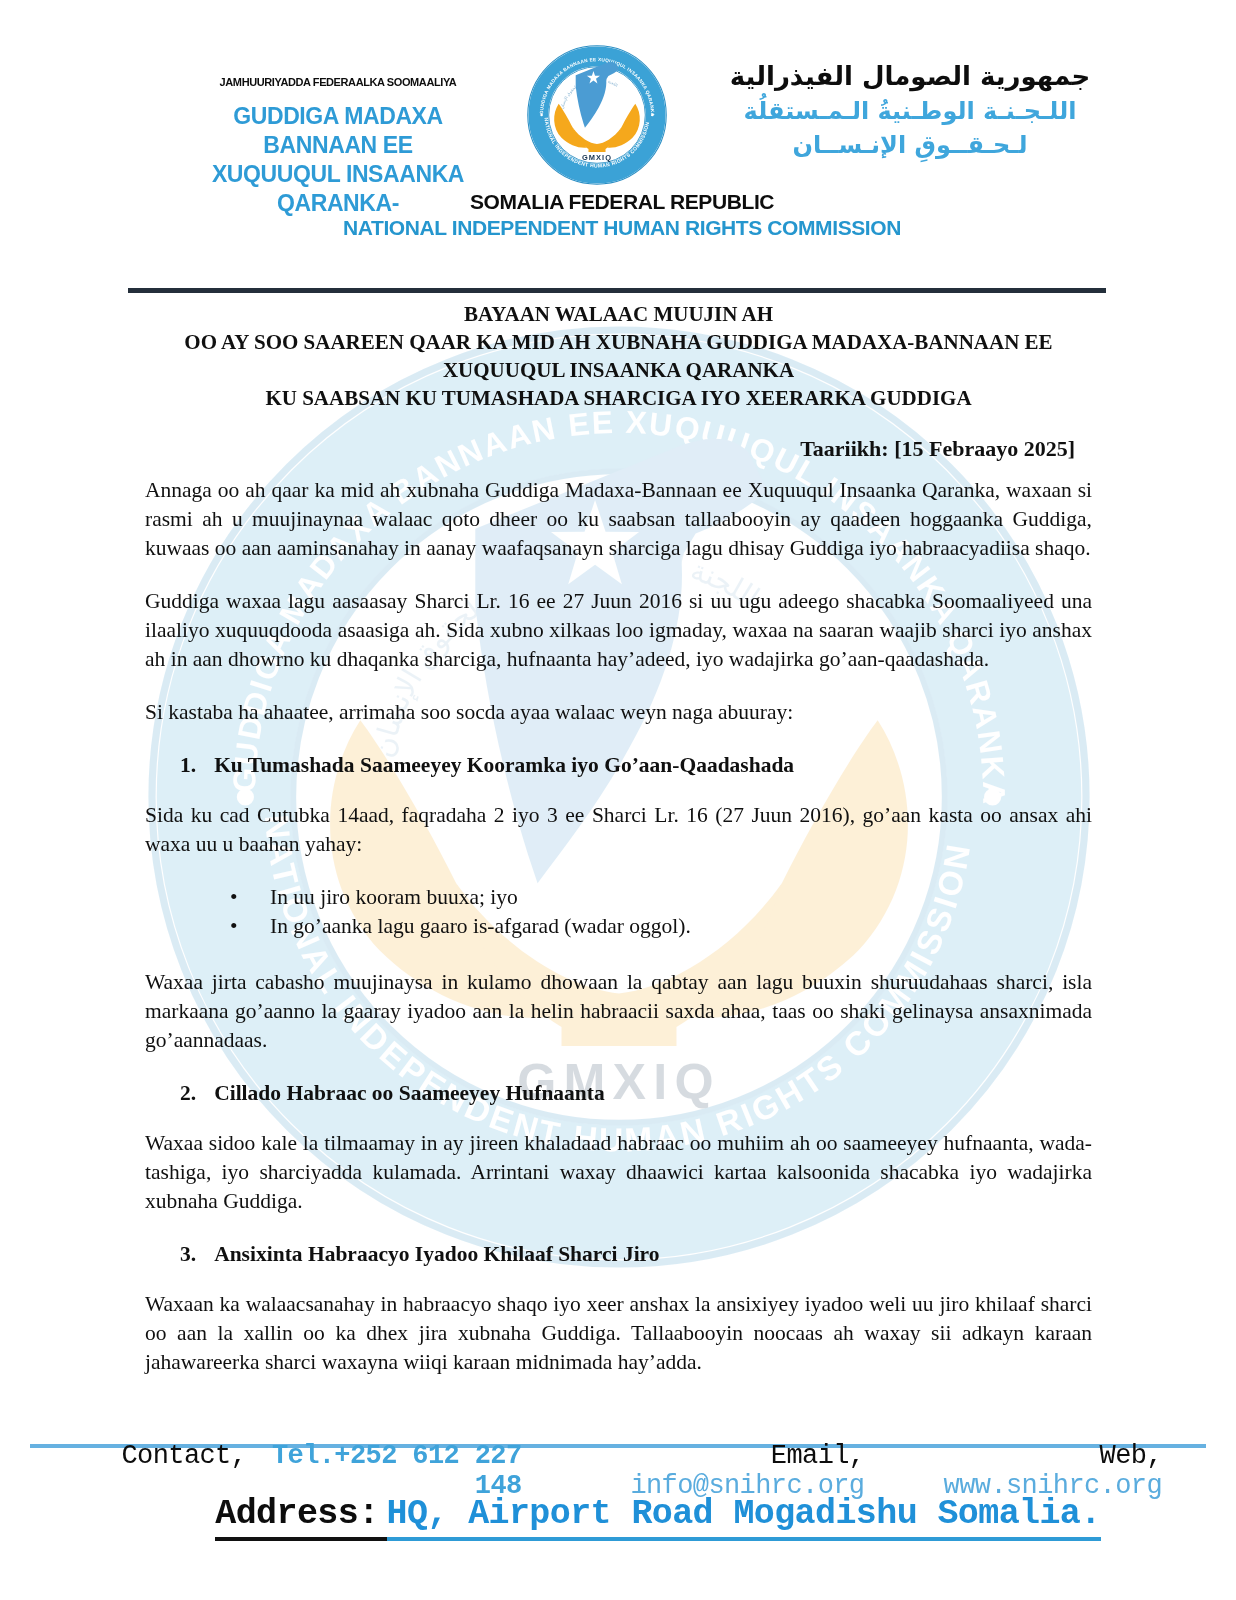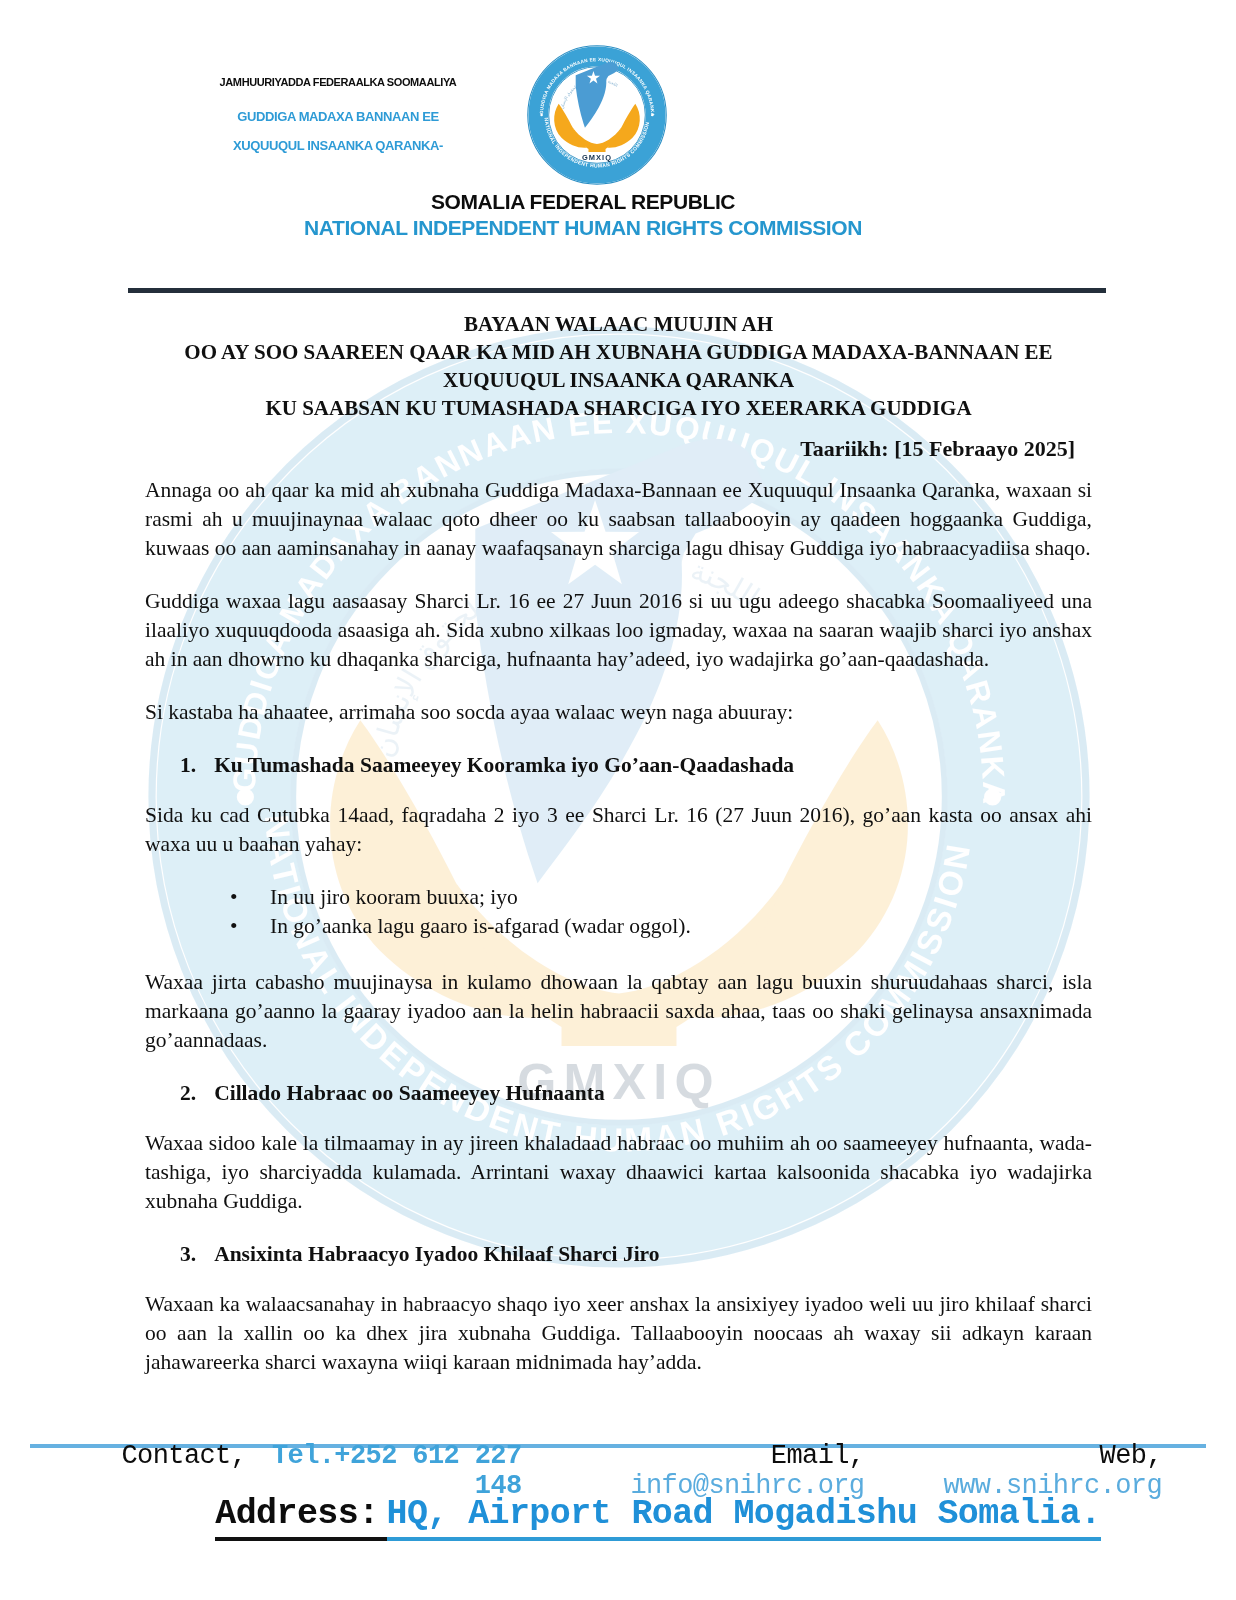--- a/index.html
+++ b/index.html
@@ -4,33 +4,33 @@
 <style>
   html,body{margin:0;padding:0;background:#ffffff;}
   .page{position:relative;width:1236px;height:1600px;background:#ffffff;overflow:hidden;
         font-family:"Liberation Serif",serif;color:#101010;}
   
   .watermark{position:absolute;left:140px;top:318px;width:958px;height:958px;opacity:0.17;pointer-events:none;}
   
   .hdr-left{position:absolute;left:178px;top:76px;width:320px;text-align:center;
             font-family:"Liberation Sans",sans-serif;letter-spacing:-0.4px;}
   .hdr-left .l1{font-size:11px;font-weight:700;color:#0d0d0d;}
-  .hdr-left .l2{margin-top:14px;font-size:13px;font-weight:700;color:#2e9bd6;line-height:29px;}
+  .hdr-left .l2{margin-top:14px;font-size:23px;font-weight:700;color:#2e9bd6;line-height:29px;}
   .hdr-logo{position:absolute;left:526px;top:44px;width:142px;height:142px;}
   .hdr-arabic{position:absolute;left:712px;top:58px;width:396px;text-align:center;direction:rtl;
               font-family:"DejaVu Sans",sans-serif;}
   .hdr-arabic .a1{font-size:26px;font-weight:700;color:#0d0d0d;line-height:36px;}
   .hdr-arabic .a2{font-size:24px;font-weight:700;color:#3fa6dc;line-height:34px;}
   .hdr-sub{position:absolute;left:0;top:190px;width:1166px;text-align:center;
-           font-family:"Liberation Sans",sans-serif;letter-spacing:-0.4px;}
+           font-family:"Liberation Sans",sans-serif;letter-spacing:-0.4px;padding-left:39px;}
   .hdr-sub .s1{font-size:21px;font-weight:700;color:#0d0d0d;}
   .hdr-sub .s2{font-size:21px;font-weight:700;color:#2596ce;margin-top:2px;}
   .rule{position:absolute;left:128px;top:288px;width:978px;height:5px;background:#242f3b;}
   
-  .title{position:absolute;left:145px;top:310px;width:947px;text-align:center;
+  .title{position:absolute;left:145px;top:300px;width:947px;text-align:center;
          font-weight:700;font-size:21px;line-height:28px;color:#101010;}
   .date-line{position:absolute;left:145px;top:436px;width:930px;text-align:right;
              font-weight:700;font-size:22px;}
   
   .body-text{position:absolute;left:145px;top:476px;width:947px;
              font-size:21.5px;line-height:29px;text-align:justify;}
   .body-text p{margin:0 0 24px 0;}
   .para-lead{margin-bottom:25px;}
   .sec-head{display:flex;padding-left:35px;font-weight:700;text-align:left;margin:0 0 21px 0;}
   .sec-head .num{margin-right:18px;}
@@ -102,20 +102,25 @@
     <div class="l2">
       <div>GUDDIGA MADAXA BANNAAN EE</div>
       <div>XUQUUQUL INSAANKA QARANKA-</div>
     </div>
   </div>
 
   <svg class="hdr-logo" viewBox="0 0 200 200">
     <use href="#gmxiq-logo"></use>
   </svg>
 
+  <div class="hdr-arabic">
+    <div class="a1">جمهورية الصومال الفيذرالية</div>
+    <div class="a2">اللـجـنـة الوطـنيةُ الـمـستقلُة</div>
+    <div class="a2">لـحـقــوقِ الإنـســان</div>
+  </div>
 
   <div class="hdr-sub">
     <div class="s1">SOMALIA FEDERAL REPUBLIC</div>
     <div class="s2">NATIONAL INDEPENDENT HUMAN RIGHTS COMMISSION</div>
   </div>
 
   <div class="rule"></div>
 
   <div class="title">
     <div>BAYAAN WALAAC MUUJIN AH</div>

